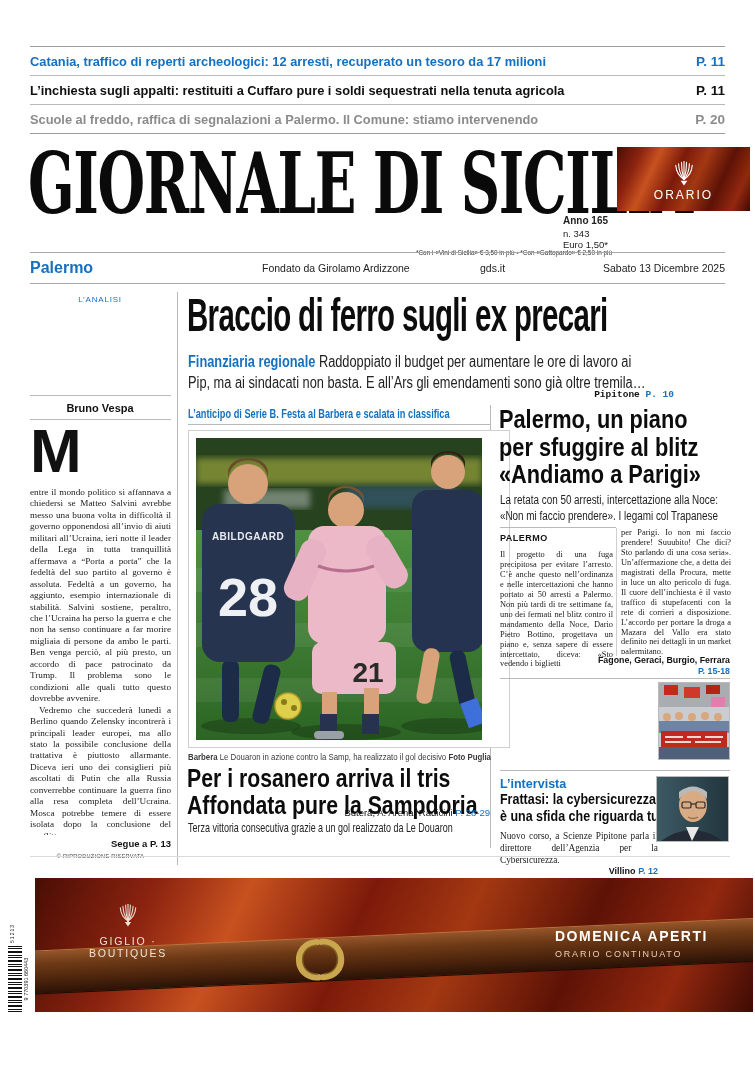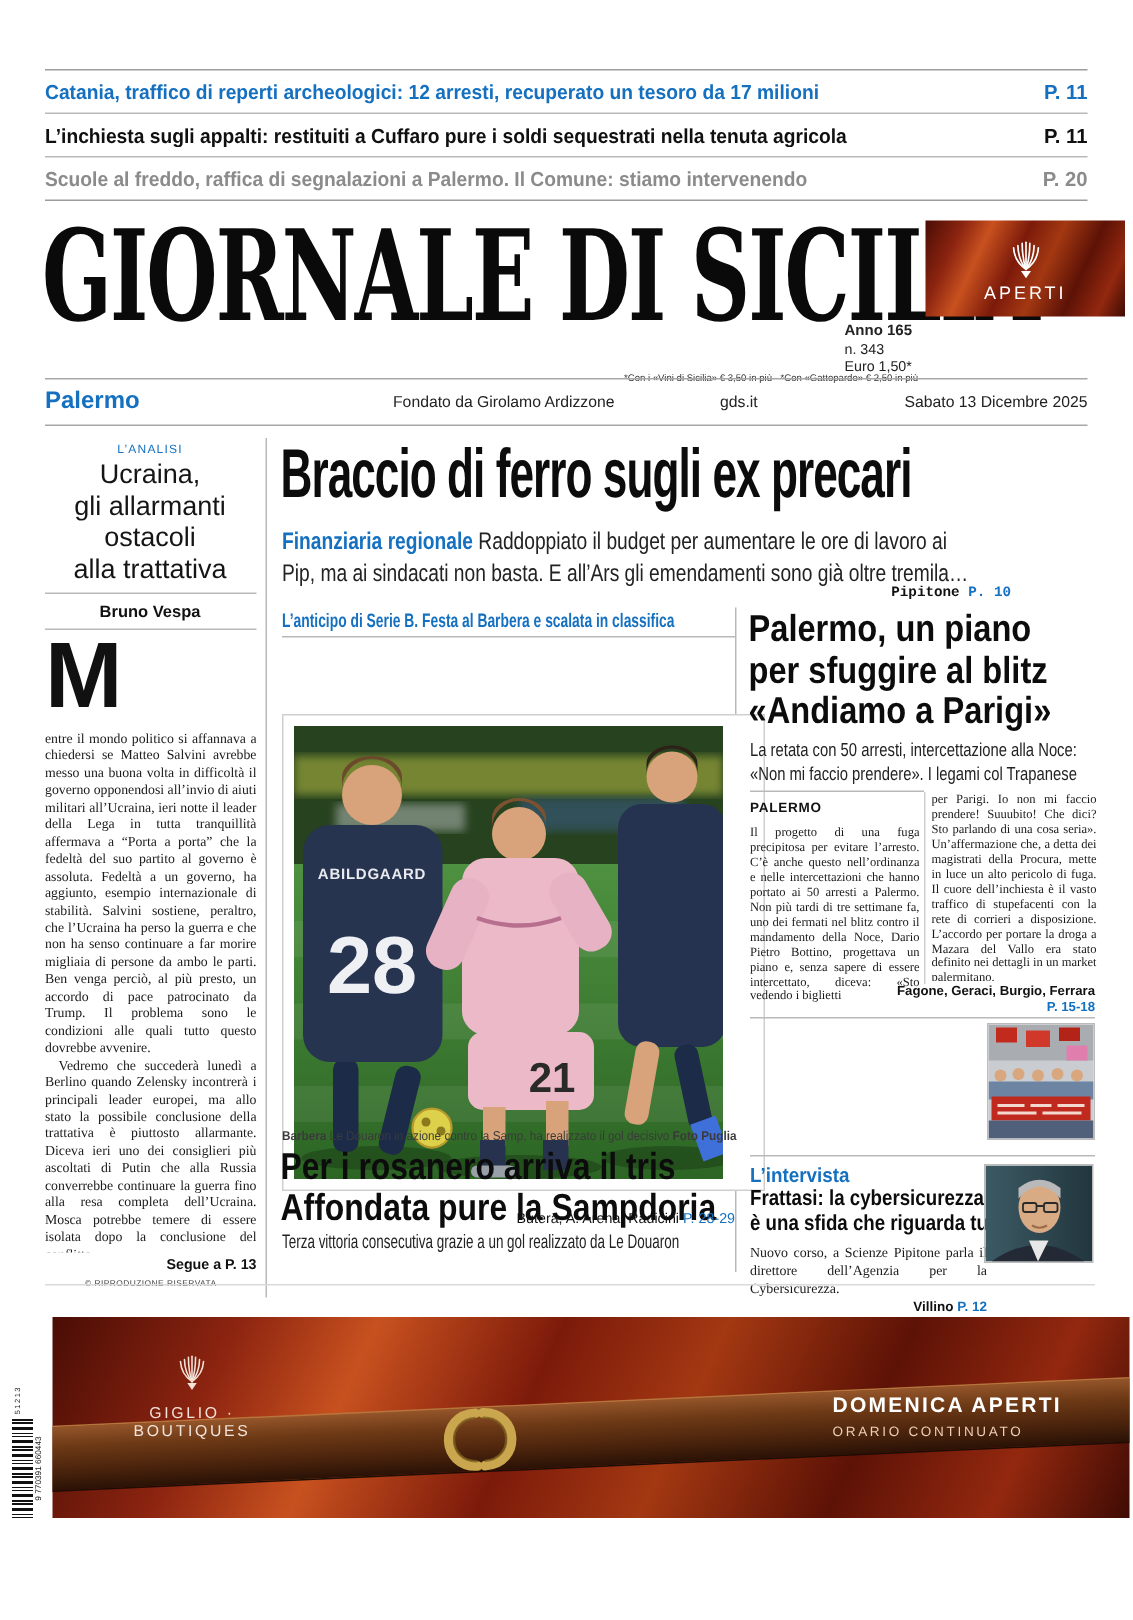--- a/index.html
+++ b/index.html
@@ -53,21 +53,21 @@
   .lead-h{position:absolute;left:187px;top:292px;font-size:46px;font-weight:bold;
       letter-spacing:-1px;line-height:1;transform:scaleX(.64);transform-origin:0 0;white-space:nowrap;color:#0c0c0c;}
   .lead-deck{position:absolute;left:188px;top:351px;font-size:16px;line-height:1.32;
       transform:scaleX(.80);transform-origin:0 0;white-space:nowrap;color:#222;}
   .lead-by{position:absolute;left:188px;top:389px;width:486px;text-align:right;
       font-size:9.5px;font-weight:bold;font-family:Liberation Mono, monospace;}
   
   .sp-kicker{position:absolute;left:188px;top:406px;font-size:13px;font-weight:bold;color:#1570c0;
       transform:scaleX(.71);transform-origin:0 0;white-space:nowrap;}
   .photo-frame{position:absolute;left:188px;top:430px;width:322px;height:318px;
-      border:1px solid #cfcfcf;background:#fff;box-sizing:border-box;padding:7px;margin-top:46px;}
+      border:1px solid #cfcfcf;background:#fff;box-sizing:border-box;padding:7px;}
   .sp-caption{position:absolute;left:188px;top:752px;font-size:8.5px;color:#3a3a3a;
       transform:scaleX(.92);transform-origin:0 0;white-space:nowrap;}
   .sp-h{position:absolute;left:187px;top:765px;font-size:25px;font-weight:bold;line-height:1.08;
       transform:scaleX(.85);transform-origin:0 0;white-space:nowrap;color:#0c0c0c;}
   .sp-sub{position:absolute;left:188px;top:820px;font-size:13px;color:#222;
       transform:scaleX(.69);transform-origin:0 0;white-space:nowrap;}
   .sp-by{position:absolute;left:188px;top:807px;width:302px;text-align:right;
       font-size:9.5px;font-weight:normal;}
   
   .bl-h{position:absolute;left:499px;top:406px;font-size:25px;font-weight:bold;line-height:1.1;
@@ -138,44 +138,38 @@
         <path d="M20 30 C14 26 9.5 19 9 11"></path>
         <path d="M20 30 C16 25 13 18 12.8 9"></path>
         <path d="M20 30 C18 24 16.6 16 16.6 7"></path>
         <path d="M20 30 L20 6"></path>
         <path d="M20 30 C26 26 30.5 19 31 11"></path>
         <path d="M20 30 C24 25 27 18 27.2 9"></path>
         <path d="M20 30 C22 24 23.4 16 23.4 7"></path>
       </g>
       <path d="M15.5 31.5 L24.5 31.5 L20 38 Z" fill="#ffffff"></path>
     </svg>
-    <div class="gl-label">APERTI</div>
+    <div class="gl-label">ORARIO</div>
   </div>
 
   <div class="anno">
     <b>Anno 165</b><br>
     <span>n. 343</span><br>
     <span>Euro 1,50*</span>
   </div>
   <div class="price-note">*Con i «Vini di Sicilia» € 3,50 in più - *Con «Gattopardo» € 2,50 in più</div>
 
   <div class="datebar">
     <span class="city" style="left:0">Palermo</span>
     <span style="left:232px">Fondato da Girolamo Ardizzone</span>
     <span style="left:450px">gds.it</span>
     <span style="right:0">Sabato 13 Dicembre 2025</span>
   </div>
 
   <div class="an-kicker">L’ANALISI</div>
-  <div class="an-title">
-    <span>Ucraina,</span><br>
-    <span>gli allarmanti</span><br>
-    <span>ostacoli</span><br>
-    <span>alla trattativa</span>
-  </div>
   <div class="rule-h" style="left:30px;width:141px;top:395px"></div>
   <div class="an-author">Bruno Vespa</div>
   <div class="rule-h" style="left:30px;width:141px;top:419px"></div>
   <div class="an-drop">M</div>
   <div class="an-body serif">
     <p>entre il mondo politico si affannava a chiedersi se Matteo Salvini avrebbe messo una buona volta in difficoltà il governo opponendosi all’invio di aiuti militari all’Ucraina, ieri notte il leader della Lega in tutta tranquillità affermava a “Porta a porta” che la fedeltà del suo partito al governo è assoluta. Fedeltà a un governo, ha aggiunto, esempio internazionale di stabilità. Salvini sostiene, peraltro, che l’Ucraina ha perso la guerra e che non ha senso continuare a far morire migliaia di persone da ambo le parti. Ben venga perciò, al più presto, un accordo di pace patrocinato da Trump. Il problema sono le condizioni alle quali tutto questo dovrebbe avvenire.</p>
     <p>Vedremo che succederà lunedì a Berlino quando Zelensky incontrerà i principali leader europei, ma allo stato la possibile conclusione della trattativa è piuttosto allarmante. Diceva ieri uno dei consiglieri più ascoltati di Putin che alla Russia converrebbe continuare la guerra fino alla resa completa dell’Ucraina. Mosca potrebbe temere di essere isolata dopo la conclusione del conflitto.</p>
   </div>
   <div class="an-more">Segue a P. 13</div>
   <div class="an-copy">© RIPRODUZIONE RISERVATA</div>

